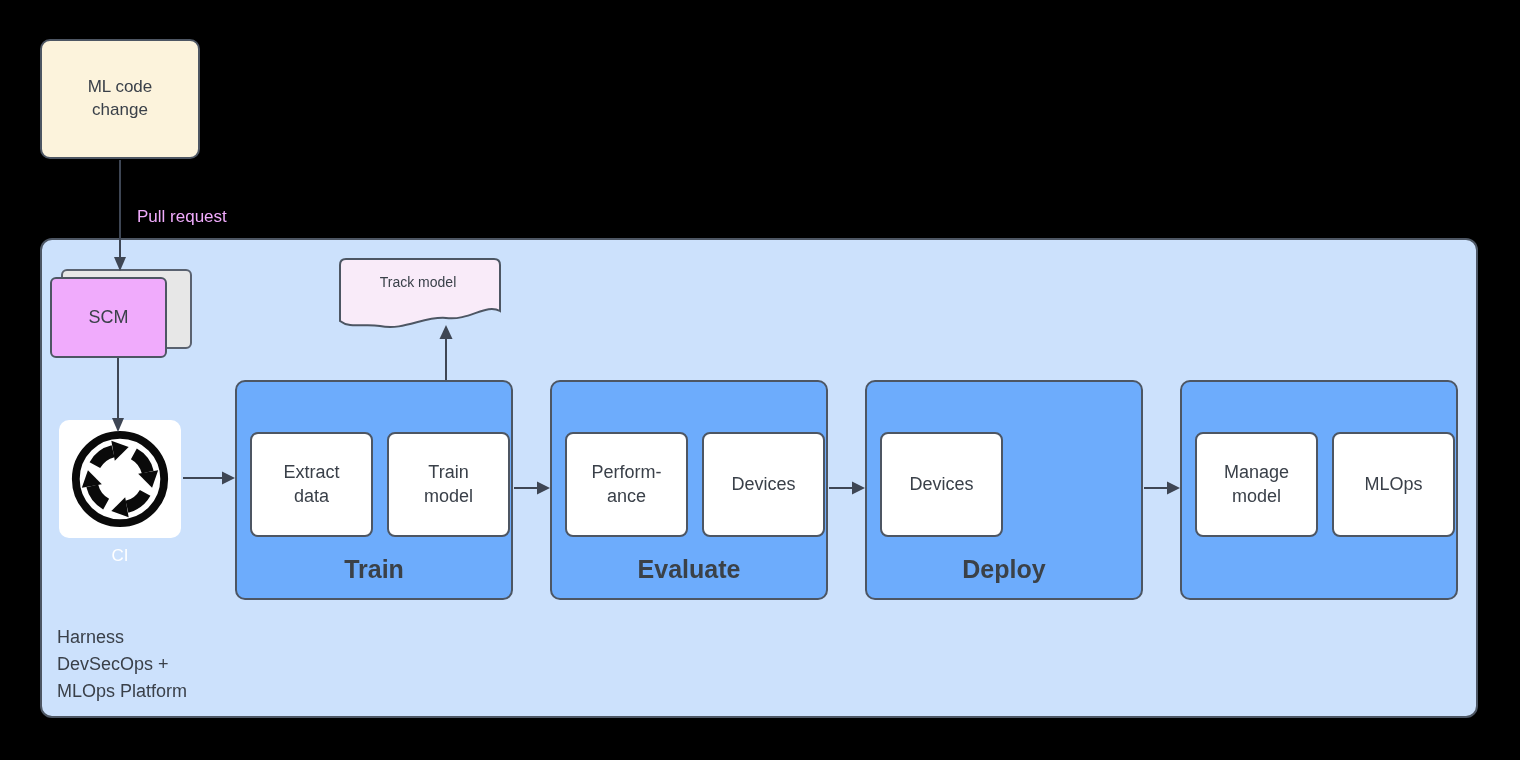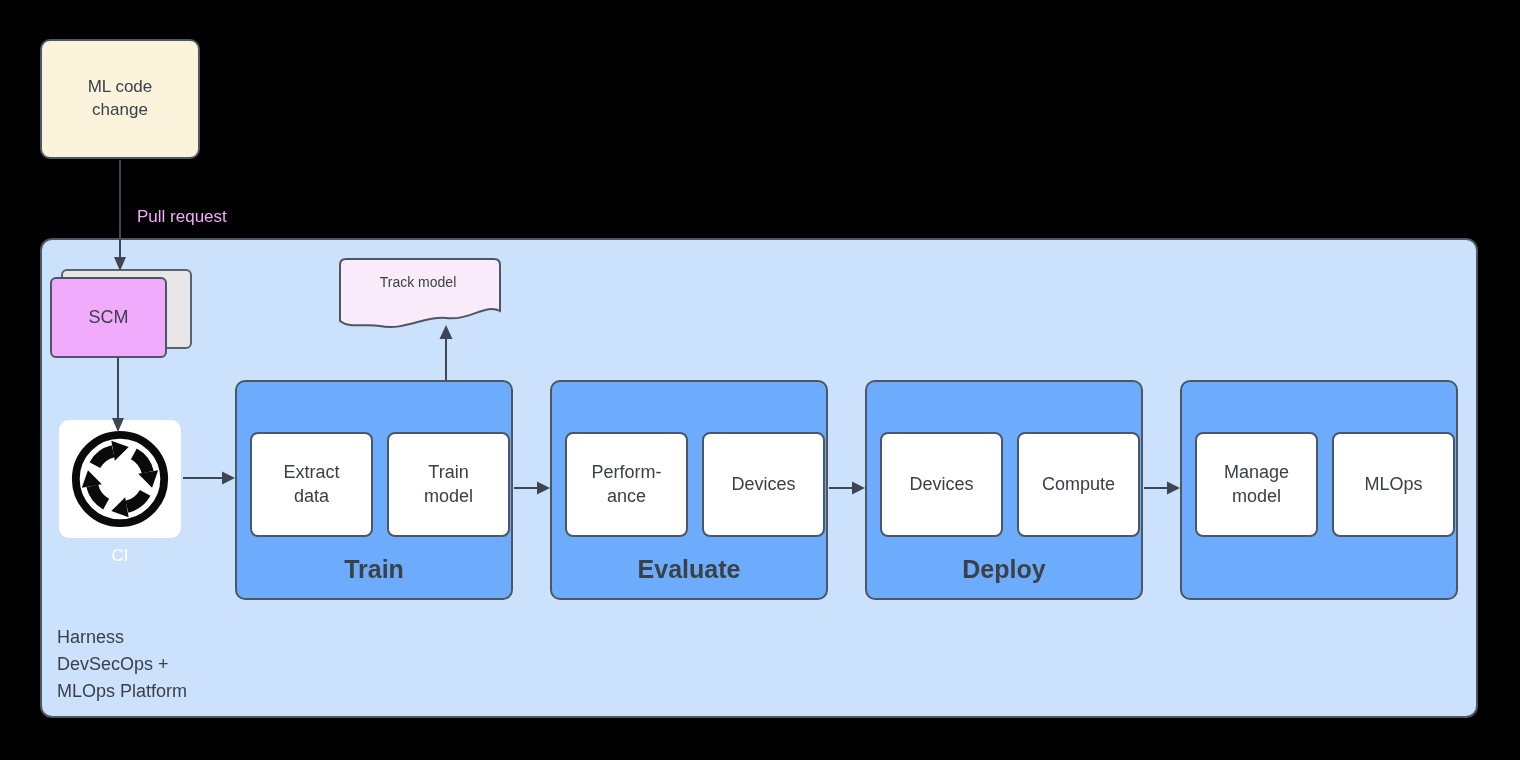--- a/index.html
+++ b/index.html
@@ -103,21 +103,20 @@
 
   <div class="node stage stage-evaluate">
     <div class="chip c1 pre">Perform-
 ance</div>
     <div class="chip c2 pre">Devices</div>
     <div class="stage-label">Evaluate</div>
   </div>
 
   <div class="node stage stage-deploy">
     <div class="chip c1 pre">Devices</div>
-    <div class="chip c2 pre">Compute</div>
     <div class="stage-label">Deploy</div>
   </div>
 
   <div class="node stage stage-monitor">
     <div class="chip c1 pre">Manage
 model</div>
     <div class="chip c2 pre">MLOps</div>
   </div>
 
   <svg class="wires" viewBox="0 0 1520 760">

